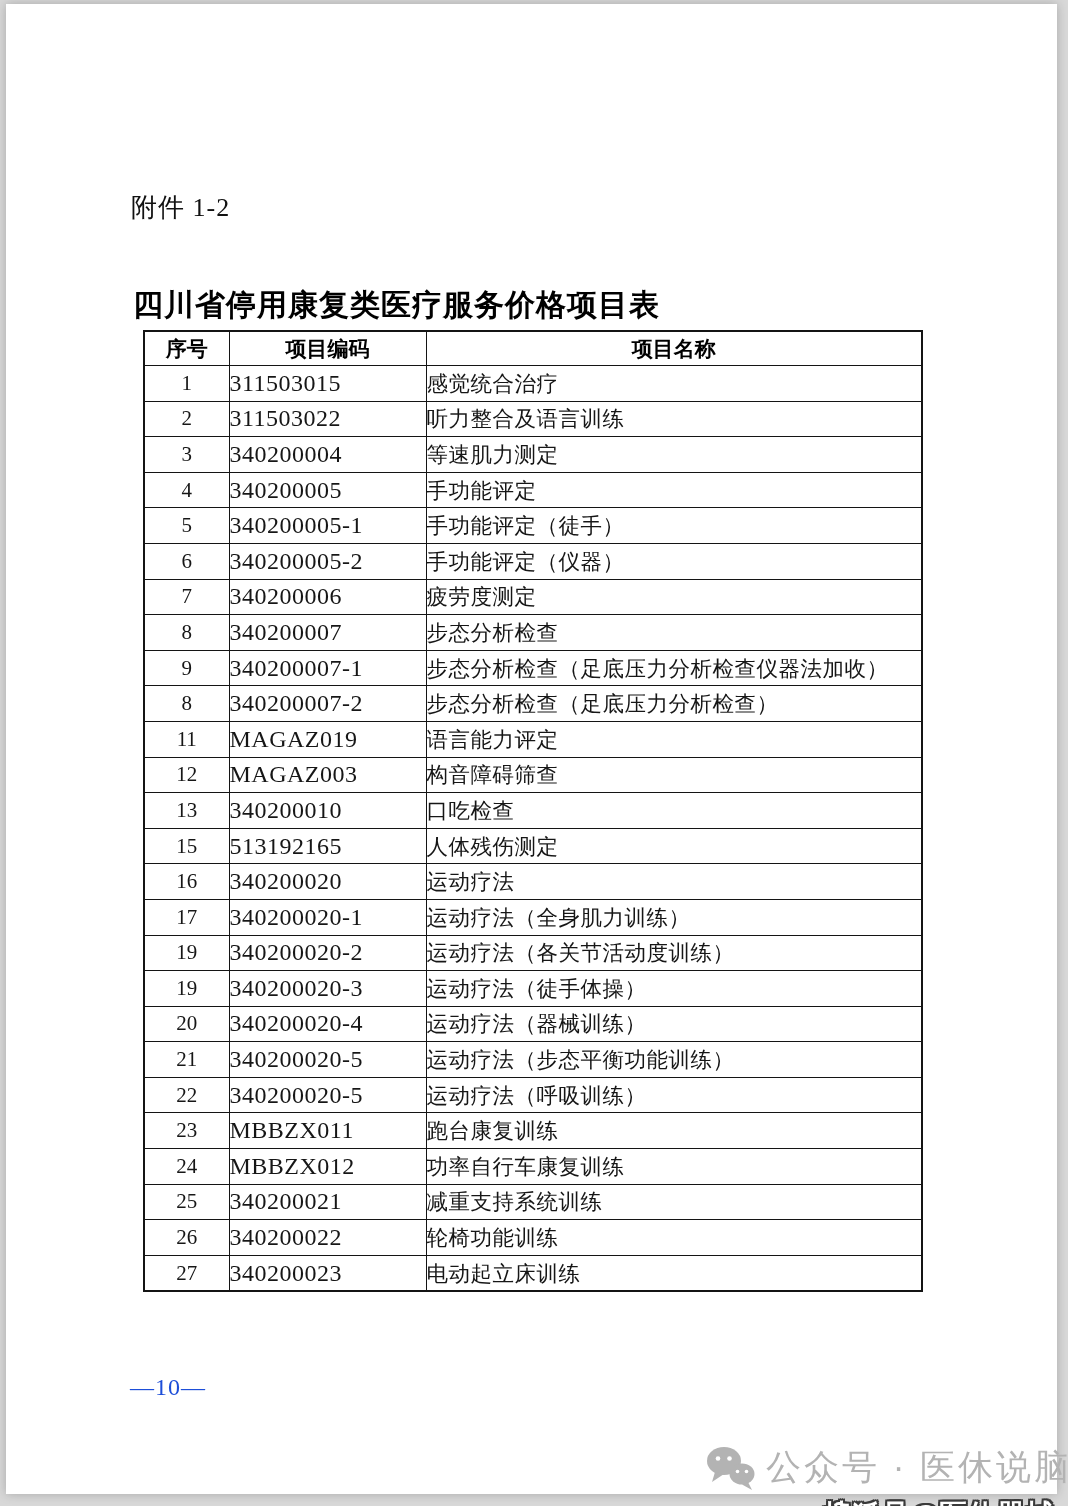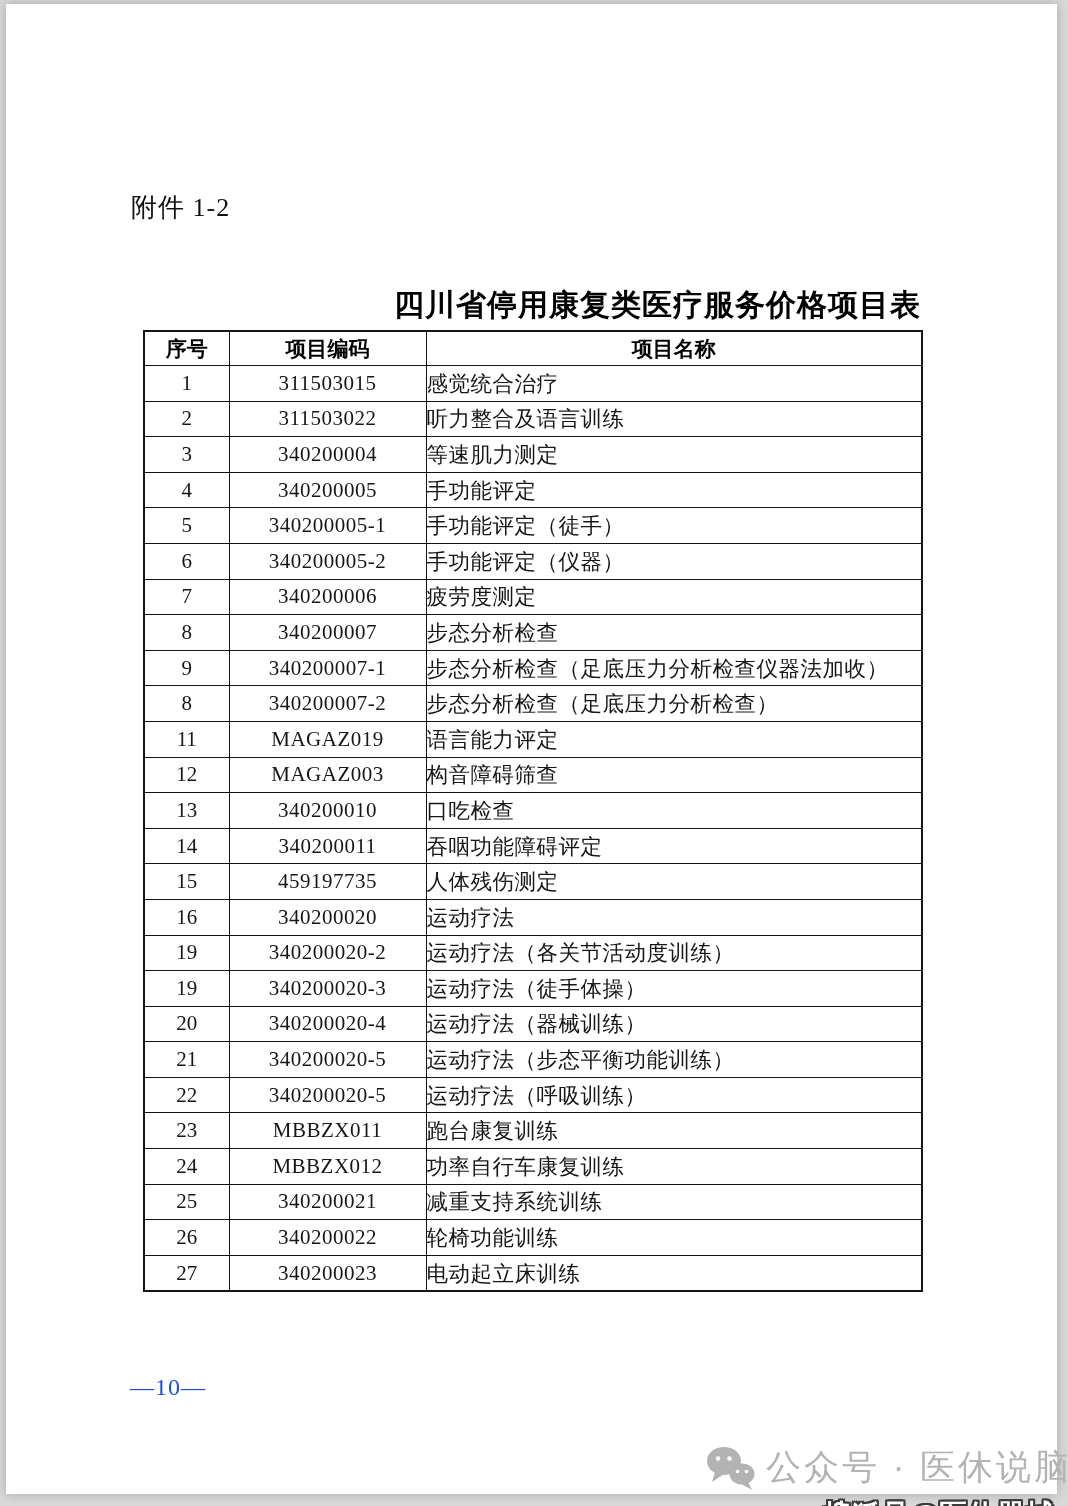--- a/index.html
+++ b/index.html
@@ -15,22 +15,22 @@
   .page{
     position:absolute;left:6px;top:4px;width:1051px;height:1490px;
     background:#ffffff;
     box-shadow:0 0 10px rgba(0,0,0,0.22);
   }
   .attachment-label{
     position:absolute;left:125px;top:186px;
     font-size:26px;letter-spacing:1px;
   }
   .doc-title{
-    position:absolute;left:137px;top:281px;width:778px;
-    text-align:right;
+    position:absolute;left:127px;top:281px;width:778px;
+    text-align:left;
     font-family:"Liberation Sans","DejaVu Sans",sans-serif;
     font-weight:bold;font-size:30px;letter-spacing:1px;
     color:#000;
   }
   table.price-table{
     position:absolute;left:137px;top:326px;
     width:778px;
     border-collapse:collapse;table-layout:fixed;
     border:2.5px solid #141414;
     font-size:21px;
@@ -46,21 +46,21 @@
   }
   table.price-table td{
     border:1.6px solid #141414;
     height:34.6px;
     vertical-align:middle;
     padding:0;
     color:#161616;
     overflow:hidden;white-space:nowrap;
   }
   td.col-no{text-align:center;font-size:21px;}
-  td.col-code{text-align:center;font-size:21px;letter-spacing:0.5px;}
+  td.col-code{text-align:left;font-size:24px;letter-spacing:0.5px;}
   td.col-name{text-align:left;padding-left:12px;font-size:21.5px;letter-spacing:0.5px;}
   .page-number{
     position:absolute;left:124px;top:1370px;
     font-size:24px;letter-spacing:1px;color:#1d4ed8;
   }
   .wm-wechat{
     position:absolute;left:700px;top:1440px;
     display:flex;align-items:center;gap:10px;
     z-index:1;
   }
@@ -165,33 +165,33 @@
             <td class="col-no">12</td>
             <td class="col-code">MAGAZ003</td>
             <td class="col-name">构音障碍筛查</td>
           </tr>
           <tr>
             <td class="col-no">13</td>
             <td class="col-code">340200010</td>
             <td class="col-name">口吃检查</td>
           </tr>
           <tr>
-            <td class="col-no">14</td>
-            <td class="col-code">340200011</td>
-            <td class="col-name">吞咽功能障碍评定</td>
-          </tr>
-          <tr>
             <td class="col-no">15</td>
-            <td class="col-code">459197735</td>
+            <td class="col-code">513192165</td>
             <td class="col-name">人体残伤测定</td>
           </tr>
           <tr>
             <td class="col-no">16</td>
             <td class="col-code">340200020</td>
             <td class="col-name">运动疗法</td>
+          </tr>
+          <tr>
+            <td class="col-no">17</td>
+            <td class="col-code">340200020-1</td>
+            <td class="col-name">运动疗法（全身肌力训练）</td>
           </tr>
           <tr>
             <td class="col-no">19</td>
             <td class="col-code">340200020-2</td>
             <td class="col-name">运动疗法（各关节活动度训练）</td>
           </tr>
           <tr>
             <td class="col-no">19</td>
             <td class="col-code">340200020-3</td>
             <td class="col-name">运动疗法（徒手体操）</td>

